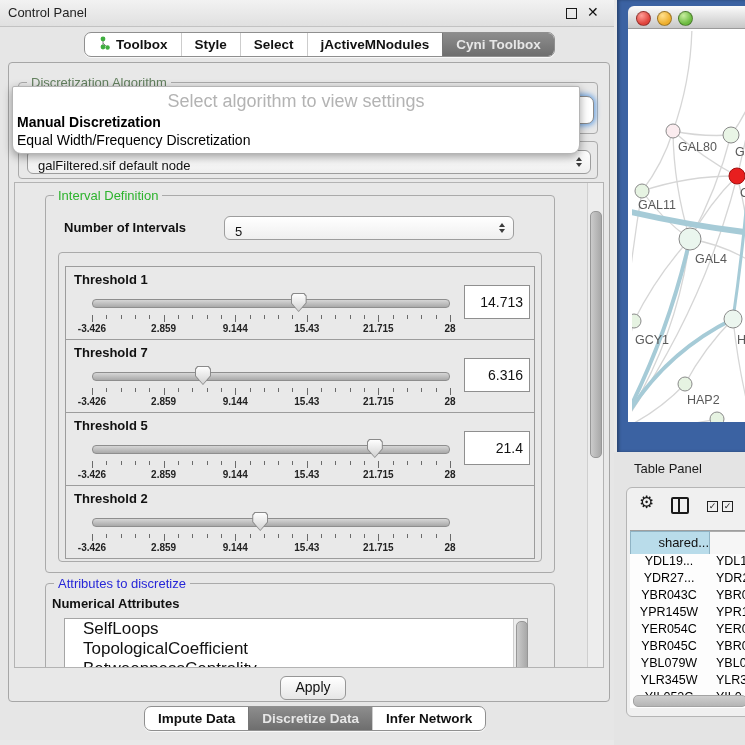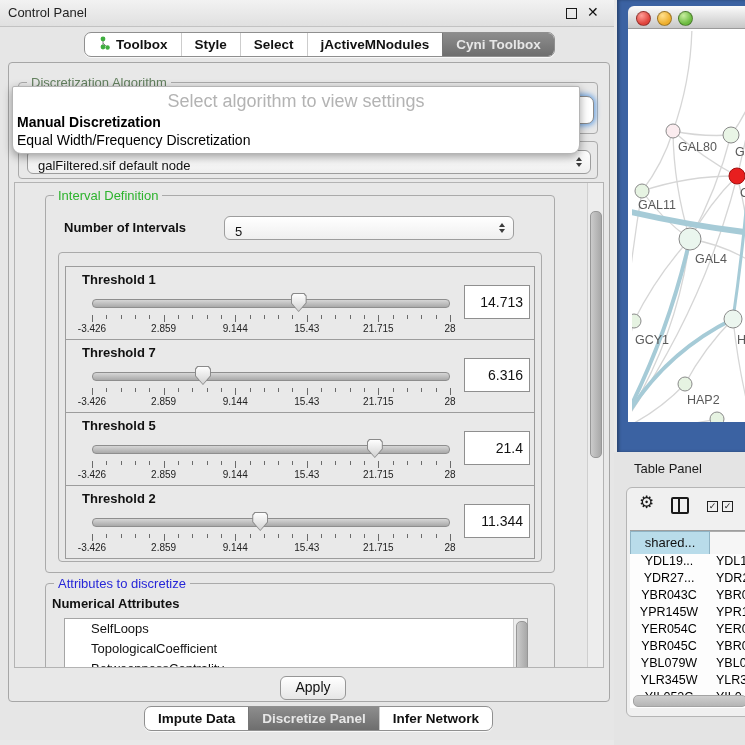--- a/index.html
+++ b/index.html
@@ -38,34 +38,34 @@
   .pp-ph{text-align:center;color:#b3b3b3;font-size:18px;padding:2px 0 1px}
   .pp-it{font-size:14px;padding:1px 4px;color:#000;line-height:16px}
   .pp-bold{font-weight:700}
   #scroll-area{position:absolute;left:14px;top:182px;width:588px;height:484px;overflow:hidden;
     border:1px solid #b3b3b3;background:#e8e8e8}
   .vscroll{position:absolute;background:#ededed;border-left:1px solid #cfcfcf}
   .vthumb{position:absolute;left:2px;width:10px;border-radius:5px;
     background:linear-gradient(90deg,#cbcbcb,#a8a8a8);border:1px solid #979797}
   .label-bold{font-size:13px;font-weight:700;color:#111}
   .tbox{position:relative;margin:-1px 6px 0 6px;height:72px;border:1px solid #9c9c9c;background:#e9e9e9}
-  .tlabel{position:absolute;left:16px;top:5px;font-size:13px;font-weight:700;color:#111}
+  .tlabel{position:absolute;left:8px;top:5px;font-size:13px;font-weight:700;color:#111}
   .slider-area{position:absolute;left:26px;top:24px;width:358px;height:44px}
   .track{position:absolute;left:0;right:0;top:8px;height:7px;border-radius:4px;
     background:linear-gradient(#d6d6d6,#a9a9a9);border:1px solid #8e8e8e}
   .handle{position:absolute;top:2px;width:16px;height:19px;transform:translateX(-50%);
     clip-path:polygon(14% 0,86% 0,100% 14%,100% 52%,50% 100%,0 52%,0 14%);background:#8a8a8a;z-index:2}
   .handle::after{content:"";position:absolute;inset:1px;clip-path:inherit;background:linear-gradient(#fefefe,#d2d2d2)}
   .tick{position:absolute;top:24px;width:1px;background:#6a6a6a}
   .tick.minor{height:4px}.tick.major{height:7px}
-  .ticklab{position:absolute;top:32px;transform:translateX(-50%);font-size:10px;font-weight:400;color:#222;white-space:nowrap}
+  .ticklab{position:absolute;top:32px;transform:translateX(-50%);font-size:10px;font-weight:700;color:#222;white-space:nowrap}
   .valbox{position:absolute;right:4px;top:18px;width:58px;height:32px;background:#fff;
     border:1px solid #8f8f8f;font-size:14px;color:#111;text-align:right;line-height:32px;padding-right:6px}
   #attr-list{position:absolute;left:18px;top:34px;width:462px;height:210px;background:#fff;border:1px solid #a5a5a5}
-  .attr-item{font-size:13px;color:#111;padding:1px 0 1px 26px;line-height:18px}
+  .attr-item{font-size:17px;color:#111;padding:1px 0 1px 18px;line-height:18px}
   #apply-btn{position:absolute;left:280px;top:676px;width:64px;height:22px;border:1px solid #969696;
     border-radius:6px;background:linear-gradient(#fff,#e6e6e6);font-size:14px;color:#111;
     text-align:center;line-height:21px}
   
   #net-frame{position:absolute;left:617px;top:0;width:128px;height:452px;background:#3b62a2;
     box-shadow:inset 2px 0 3px rgba(0,0,0,.3)}
   #net-titlebar{position:absolute;left:628px;top:6px;width:117px;height:22px;
     background:linear-gradient(#fbfbfb,#c7c7c7);border-radius:6px 0 0 0;border-bottom:1px solid #9a9a9a}
   .light{position:absolute;top:5px;width:13px;height:13px;border-radius:50%;border:1px solid rgba(0,0,0,.35)}
   #net-canvas{position:absolute;left:628px;top:29px;width:117px;height:393px;background:#fff;overflow:hidden}
@@ -73,21 +73,21 @@
   #tp-title{position:absolute;left:634px;top:461px;font-size:13px;color:#1a1a1a}
   #tp-box{position:absolute;left:626px;top:487px;width:130px;height:228px;background:#f0f0f0;
     border:1px solid #b5b5b5;border-radius:6px}
   #tp-gear{position:absolute;left:12px;top:6px;font-size:17px;color:#1a1a1a;line-height:18px}
   #tp-split{position:absolute;left:44px;top:9px;width:14px;height:13px;border:2px solid #1a1a1a;border-radius:2px}
   #tp-split::after{content:"";position:absolute;left:5px;top:0;width:2px;height:13px;background:#1a1a1a}
   .tp-check{position:absolute;top:13px;width:9px;height:9px;border:1.5px solid #222;font-size:9px;
     line-height:9px;text-align:center;color:#222;font-weight:700}
   #tp-header{position:absolute;left:3px;top:42px;right:0;height:24px;display:flex;border-top:1px solid #9f9f9f}
   .tp-h1{width:78px;background:#b9dcea;border:1px solid #8fb3c4;font-size:13px;color:#111;
-    text-align:center;line-height:22px}
+    text-align:right;line-height:22px}
   .tp-h2{flex:1;background:#f6f6f6;border:1px solid #adadad;border-left:none;font-size:13px;color:#111;
     text-align:right;padding-right:2px;line-height:22px;overflow:hidden}
   #tp-rows{position:absolute;left:3px;top:66px;right:0;bottom:8px;background:#fdfdfd;overflow:hidden}
   .trow{display:flex;height:17px;font-size:12.5px;color:#000}
   .trow .c1{width:78px;text-align:center;overflow:hidden;white-space:nowrap}
   .trow .c2{flex:1;padding-left:8px;overflow:hidden;white-space:nowrap}
   #tp-hscroll{position:absolute;left:6px;bottom:9px;width:112px;height:10px;border-radius:5px;
     background:linear-gradient(#cfcfcf,#b5b5b5);border:1px solid #a3a3a3;z-index:3}
   svg text{font-family:"Liberation Sans","DejaVu Sans",sans-serif}
 </style>
@@ -315,21 +315,20 @@
                 <span class="tick minor" style="left: 92%;"></span>
                 <span class="tick minor" style="left: 96%;"></span>
                 <span class="tick major" style="left: 100%;"></span>
                 <span class="ticklab" style="left: 0%;">-3.426</span>
                 <span class="ticklab" style="left: 20%;">2.859</span>
                 <span class="ticklab" style="left: 40%;">9.144</span>
                 <span class="ticklab" style="left: 60%;">15.43</span>
                 <span class="ticklab" style="left: 80%;">21.715</span>
                 <span class="ticklab" style="left: 100%;">28</span>
               </div>
-              <div class="valbox">11.344</div>
             </div>
           </div>
       </div>
     </div>
 
     <div class="group" style="left:30px;top:400px;width:508px;height:260px">
       <span class="gtitle g-blue">Attributes to discretize</span>
       <span class="label-bold" style="position:absolute;left:6px;top:12px">Numerical Attributes</span>
       <div id="attr-list">
         <div class="vscroll" style="right:0;top:0;bottom:0;width:13px">
@@ -343,21 +342,21 @@
 
     <div class="vscroll" style="right:0;top:0;bottom:0;width:15px">
       <div class="vthumb" style="top:28px;height:245px"></div>
     </div>
   </div>
 
   <div id="apply-btn">Apply</div>
 
   <div id="bottom-tabs" class="segbar">
       <div class="seg">Impute Data</div>
-      <div class="seg sel">Discretize Panel</div>
+      <div class="seg sel">Discretize Data</div>
       <div class="seg">Infer Network</div>
     </div>
 </div>
 
 <div id="net-frame"></div>
 <div id="net-titlebar">
     <span class="light" style="left: 8px; background: radial-gradient(circle at 35% 28%, rgb(255, 157, 150), rgb(224, 68, 60) 65%);"></span>
     <span class="light" style="left: 29px; background: radial-gradient(circle at 35% 28%, rgb(255, 224, 142), rgb(238, 175, 46) 65%);"></span>
     <span class="light" style="left: 50px; background: radial-gradient(circle at 35% 28%, rgb(200, 237, 160), rgb(108, 187, 64) 65%);"></span>
   </div>

